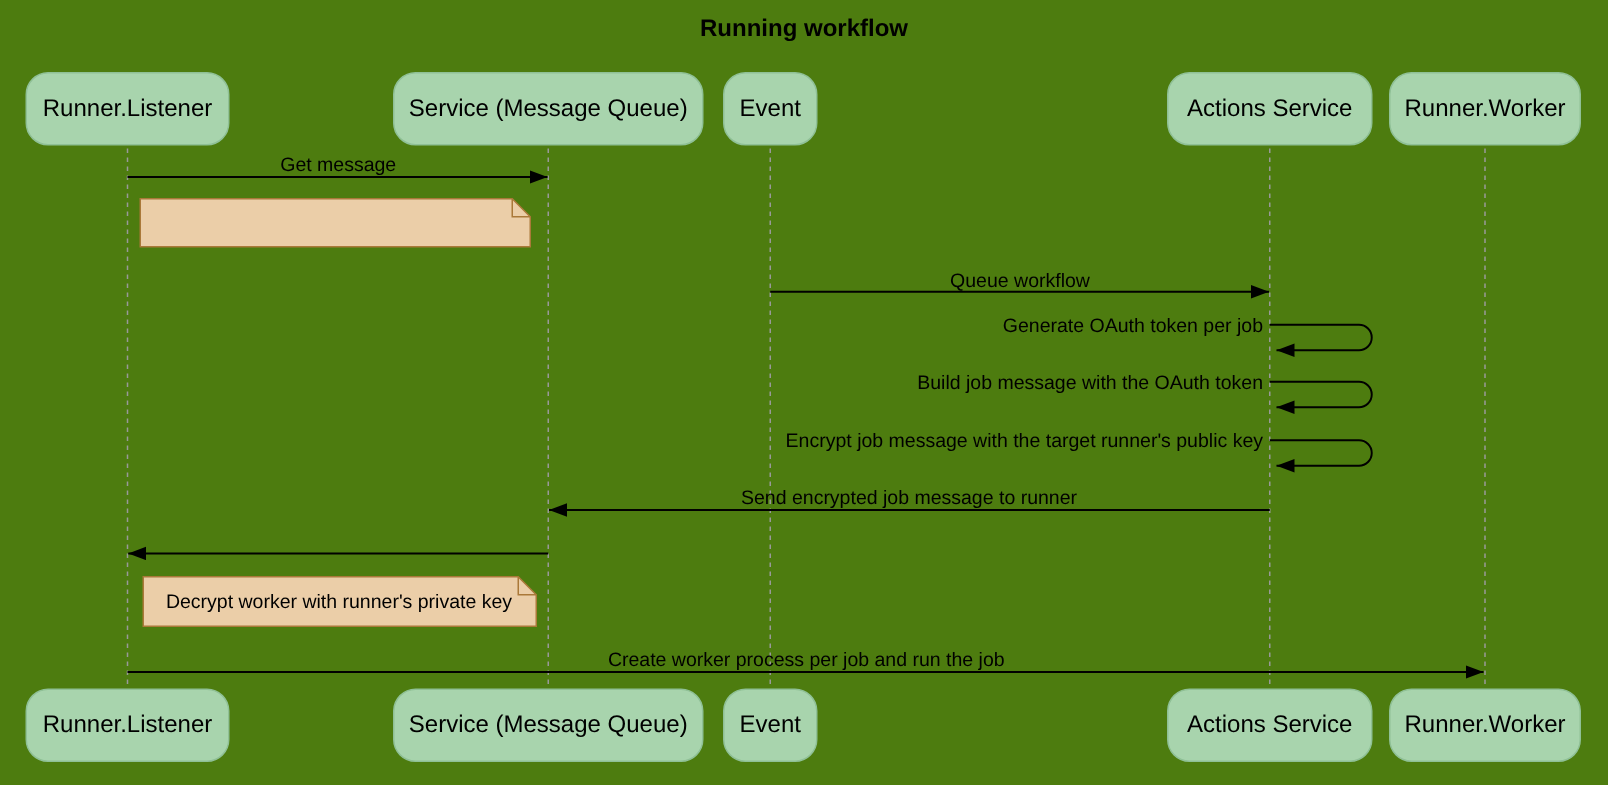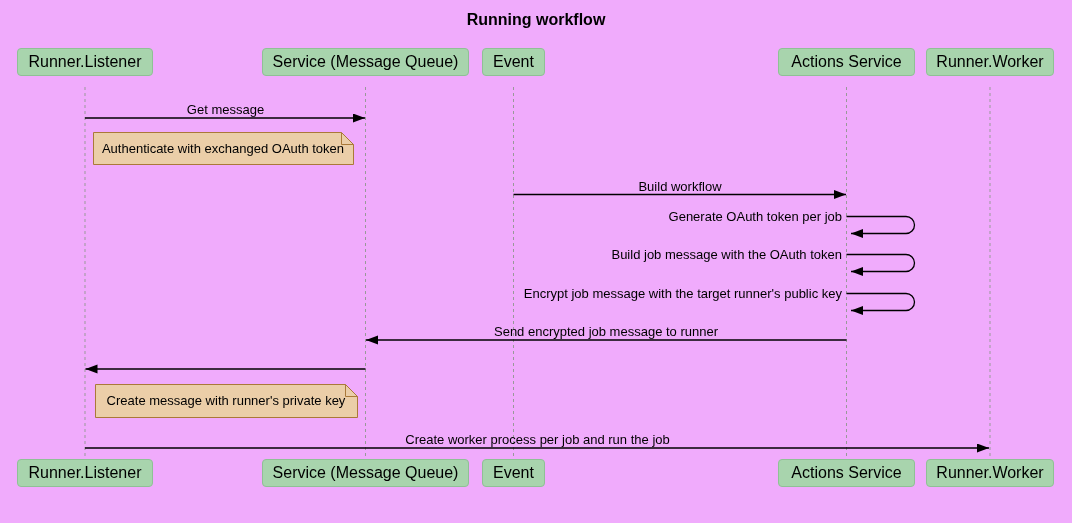--- a/index.html
+++ b/index.html
@@ -1,27 +1,27 @@
 <!DOCTYPE html>
 <html><head>
 <meta charset="utf-8">
 <style>
   html,body { margin:0; padding:0; background:#ffffff; }
   .canvas {
-    position:relative; width:1072px; height:523px; background:#f0abfc;
+    position:relative; width:1072px; height:523px; background:#4d7c0f;
     font-family:"Liberation Sans", sans-serif; color:#000; overflow:hidden;
   }
   .title {
     position:absolute; top:11px; left:0; width:1072px; text-align:center;
     font-size:16px; font-weight:bold;
   }
   svg.layer { position:absolute; left:0; top:0; }
   .participant {
-    position:absolute; height:28px; box-sizing:border-box;
-    background:#A8D4AD; border:1px solid #8FC096; border-radius:4px;
+    position:absolute; height:49px; box-sizing:border-box;
+    background:#A8D4AD; border:1px solid #8FC096; border-radius:15px;
     display:flex; align-items:center; justify-content:center;
     font-size:16px; white-space:nowrap;
   }
   .msg {
     position:absolute; font-size:13px; line-height:15px; white-space:nowrap;
   }
   .msg.center { text-align:center; }
   .msg.rightal { text-align:right; }
   .note-text {
     position:absolute; font-size:13px; display:flex; align-items:center;
@@ -89,23 +89,22 @@
       <span>Event</span>
     </div>
   <div class="participant" style="left:778px; top:459px; width:137px;">
       <span>Actions Service</span>
     </div>
   <div class="participant" style="left:926px; top:459px; width:128px;">
       <span>Runner.Worker</span>
     </div>
 
   <div class="msg center" style="left:85px;  top:102px; width:281px;text-align:center;">Get message</div>
-  <div class="msg center" style="left:513px; top:179px; width:334px;">Build workflow</div>
+  <div class="msg center" style="left:513px; top:179px; width:334px;">Queue workflow</div>
   <div class="msg rightal" style="right:230px; top:209px;">Generate OAuth token per job</div>
   <div class="msg rightal" style="right:230px; top:247px;padding-left:28px;">Build job message with the OAuth token</div>
   <div class="msg center" style="left:365px; top:324px; width:482px;">Send encrypted job message to runner</div>
   <div class="msg rightal" style="right:230px; top:286px;">Encrypt job message with the target runner's public key</div>
   <div class="msg center" style="left:85px;  top:432px; width:905px;">Create worker process per job and run the job</div>
 
-  <div class="note-text" style="left:93px; top:132px; width:260px; height:33px;">Authenticate with exchanged OAuth token</div>
-  <div class="note-text" style="left:95px; top:384px; width:262px; height:33px;">Create message with runner's private key</div>
+  <div class="note-text" style="left:95px; top:384px; width:262px; height:33px;">Decrypt worker with runner's private key</div>
 
 </div>
 
 </body></html>

